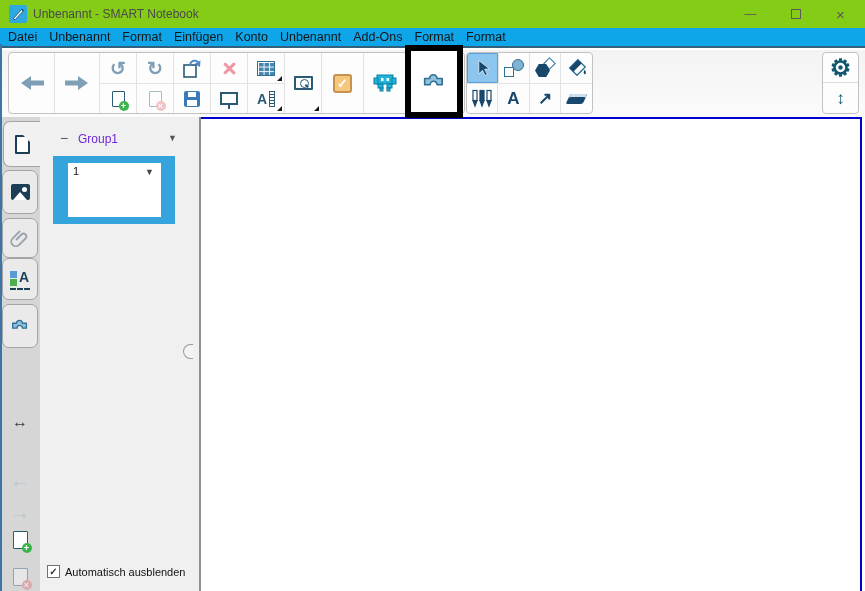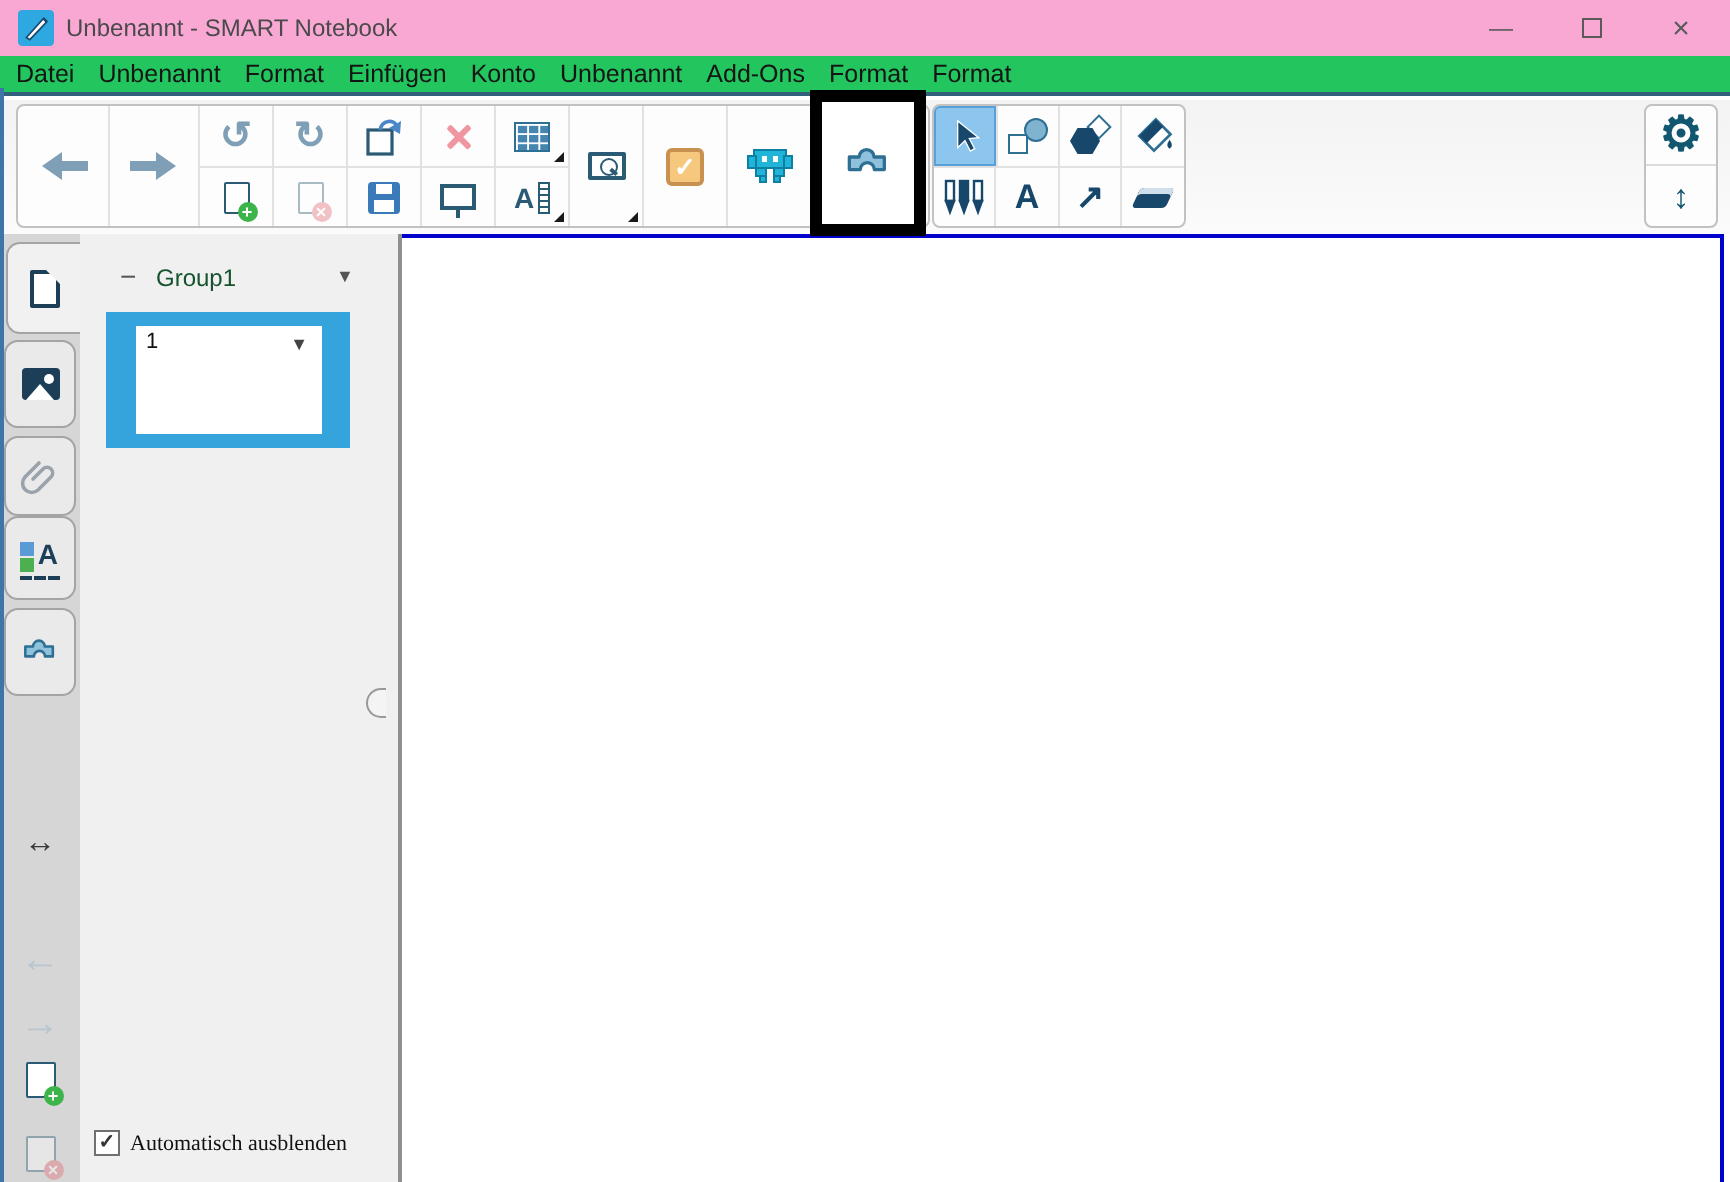--- a/index.html
+++ b/index.html
@@ -1,31 +1,31 @@
 <!DOCTYPE html>
 <html><head>
 <meta charset="utf-8">
 <style>
   * { margin:0; padding:0; box-sizing:border-box; }
   html,body { width:865px; height:591px; }
   body { font-family:"Liberation Sans", sans-serif; background:#fff; }
   #app { position:relative; width:865px; height:591px; background:#fff; overflow:hidden; }
 
   
-  .titlebar { position:absolute; left:0; top:0; right:0; height:28px; background:#f9a8d4;text-align:center; }
+  .titlebar { position:absolute; left:0; top:0; right:0; height:28px; background:#84cc16;text-align:center; }
   .logo { position:absolute; left:9px; top:5px; width:18px; height:18px; }
   .title-text { position:absolute; left:33px; top:7px; font-size:12px; color:#4a4a4a; white-space:nowrap; }
   .win-btn { position:absolute; top:0; width:45px; height:28px; display:flex; align-items:center; justify-content:center; color:#5a5a5a; font-size:12px; }
   #btn-min { left:728px; }
   #btn-max { left:773px; }
   #btn-close { left:818px; font-size:15px; }
   .max-box { width:10px; height:10px; border:1px solid #5a5a5a; display:inline-block; }
 
   
-  .menubar { position:absolute; left:0; top:28px; right:0; height:20px; background:#22c55e; display:flex; align-items:center; padding-left:8px; border-bottom:2px solid #33617c; }
+  .menubar { position:absolute; left:0; top:28px; right:0; height:20px; background:#0ea5e9; display:flex; align-items:center; padding-left:8px; border-bottom:2px solid #33617c; }
   .menu-item { font-size:12.5px; color:#151515; margin-right:12px; white-space:nowrap; cursor:default; }
 
   
   .toolbar { position:absolute; left:0; top:50px; right:0; height:67px; background:linear-gradient(#f3f3f3,#fbfbfb); }
   .tb-group { position:absolute; top:2px; height:62px; border:1px solid #c2c2c2; border-radius:4px; background:#fdfdfd; }
   #group-main { left:8px; width:457px; }
   #group-tools { left:466px; width:127px; }
   #group-right { left:822px; width:37px; }
   .cell { position:absolute; display:flex; align-items:center; justify-content:center; }
   .br { border-right:1px solid #e2e2e2; }
@@ -102,29 +102,29 @@
   .strip-btn { position:absolute; left:0; width:40px; height:26px; display:flex; align-items:center; justify-content:center; }
   #sb-move { top:292px; } #sb-prev { top:350px; } #sb-next { top:382px; } #sb-add { top:410px; } #sb-del { top:447px; }
   .pale { color:#b9c6cf; }
   .dark-g { color:#3a3a3a; font-weight:bold; font-size:16px; }
   .pale-g { font-weight:bold; font-size:20px; }
 
   
   .panel { position:absolute; left:40px; top:117px; width:159px; height:474px; background:#f0f0f0; }
   .group-header { position:absolute; left:0; top:13px; width:100%; height:20px; }
   .gh-minus { position:absolute; left:20px; top:0; font-size:14px; color:#555; }
-  .gh-label { position:absolute; left:38px; top:2px; font-size:12px; color:#14532d; }
+  .gh-label { position:absolute; left:38px; top:2px; font-size:12px; color:#6d28d9; }
   .gh-caret { position:absolute; left:128px; top:3px; font-size:9px; color:#555; }
   .thumb-sel { position:absolute; left:13px; top:39px; width:122px; height:68px; background:#35a3dc; }
   .thumb-page { position:absolute; left:15px; top:7px; width:93px; height:54px; background:#fff; }
   .tp-num { position:absolute; left:5px; top:2px; font-size:11px; color:#111; }
   .tp-caret { position:absolute; right:7px; top:4px; font-size:9px; color:#444; }
   .autohide { position:absolute; left:7px; top:448px; display:flex; align-items:center; gap:5px; }
   .cb { width:13px; height:13px; border:1px solid #707070; background:#fff; display:flex; align-items:center; justify-content:center; font-size:10px; color:#333; font-weight:bold; line-height:1; }
-  .autohide-label { font-size:11px; color:#111; white-space:nowrap;font-family:Liberation Serif, serif; }
+  .autohide-label { font-size:11px; color:#111; white-space:nowrap; }
   .panel-handle { position:absolute; left:183px; top:344px; width:10px; height:15px; background:#f4f4f4; border:1px solid #999; border-right:none; border-radius:8px 0 0 8px; z-index:4; }
 
   
   .v-sep { position:absolute; left:199px; top:117px; width:2px; height:474px; background:#8f8f8f; }
   .canvas { position:absolute; left:201px; top:117px; width:661px; height:474px; background:#fff; border-top:2px solid #0000cc; border-right:2px solid #0000cc; }
 </style>
 </head>
 <body>
 
 <div id="app">

